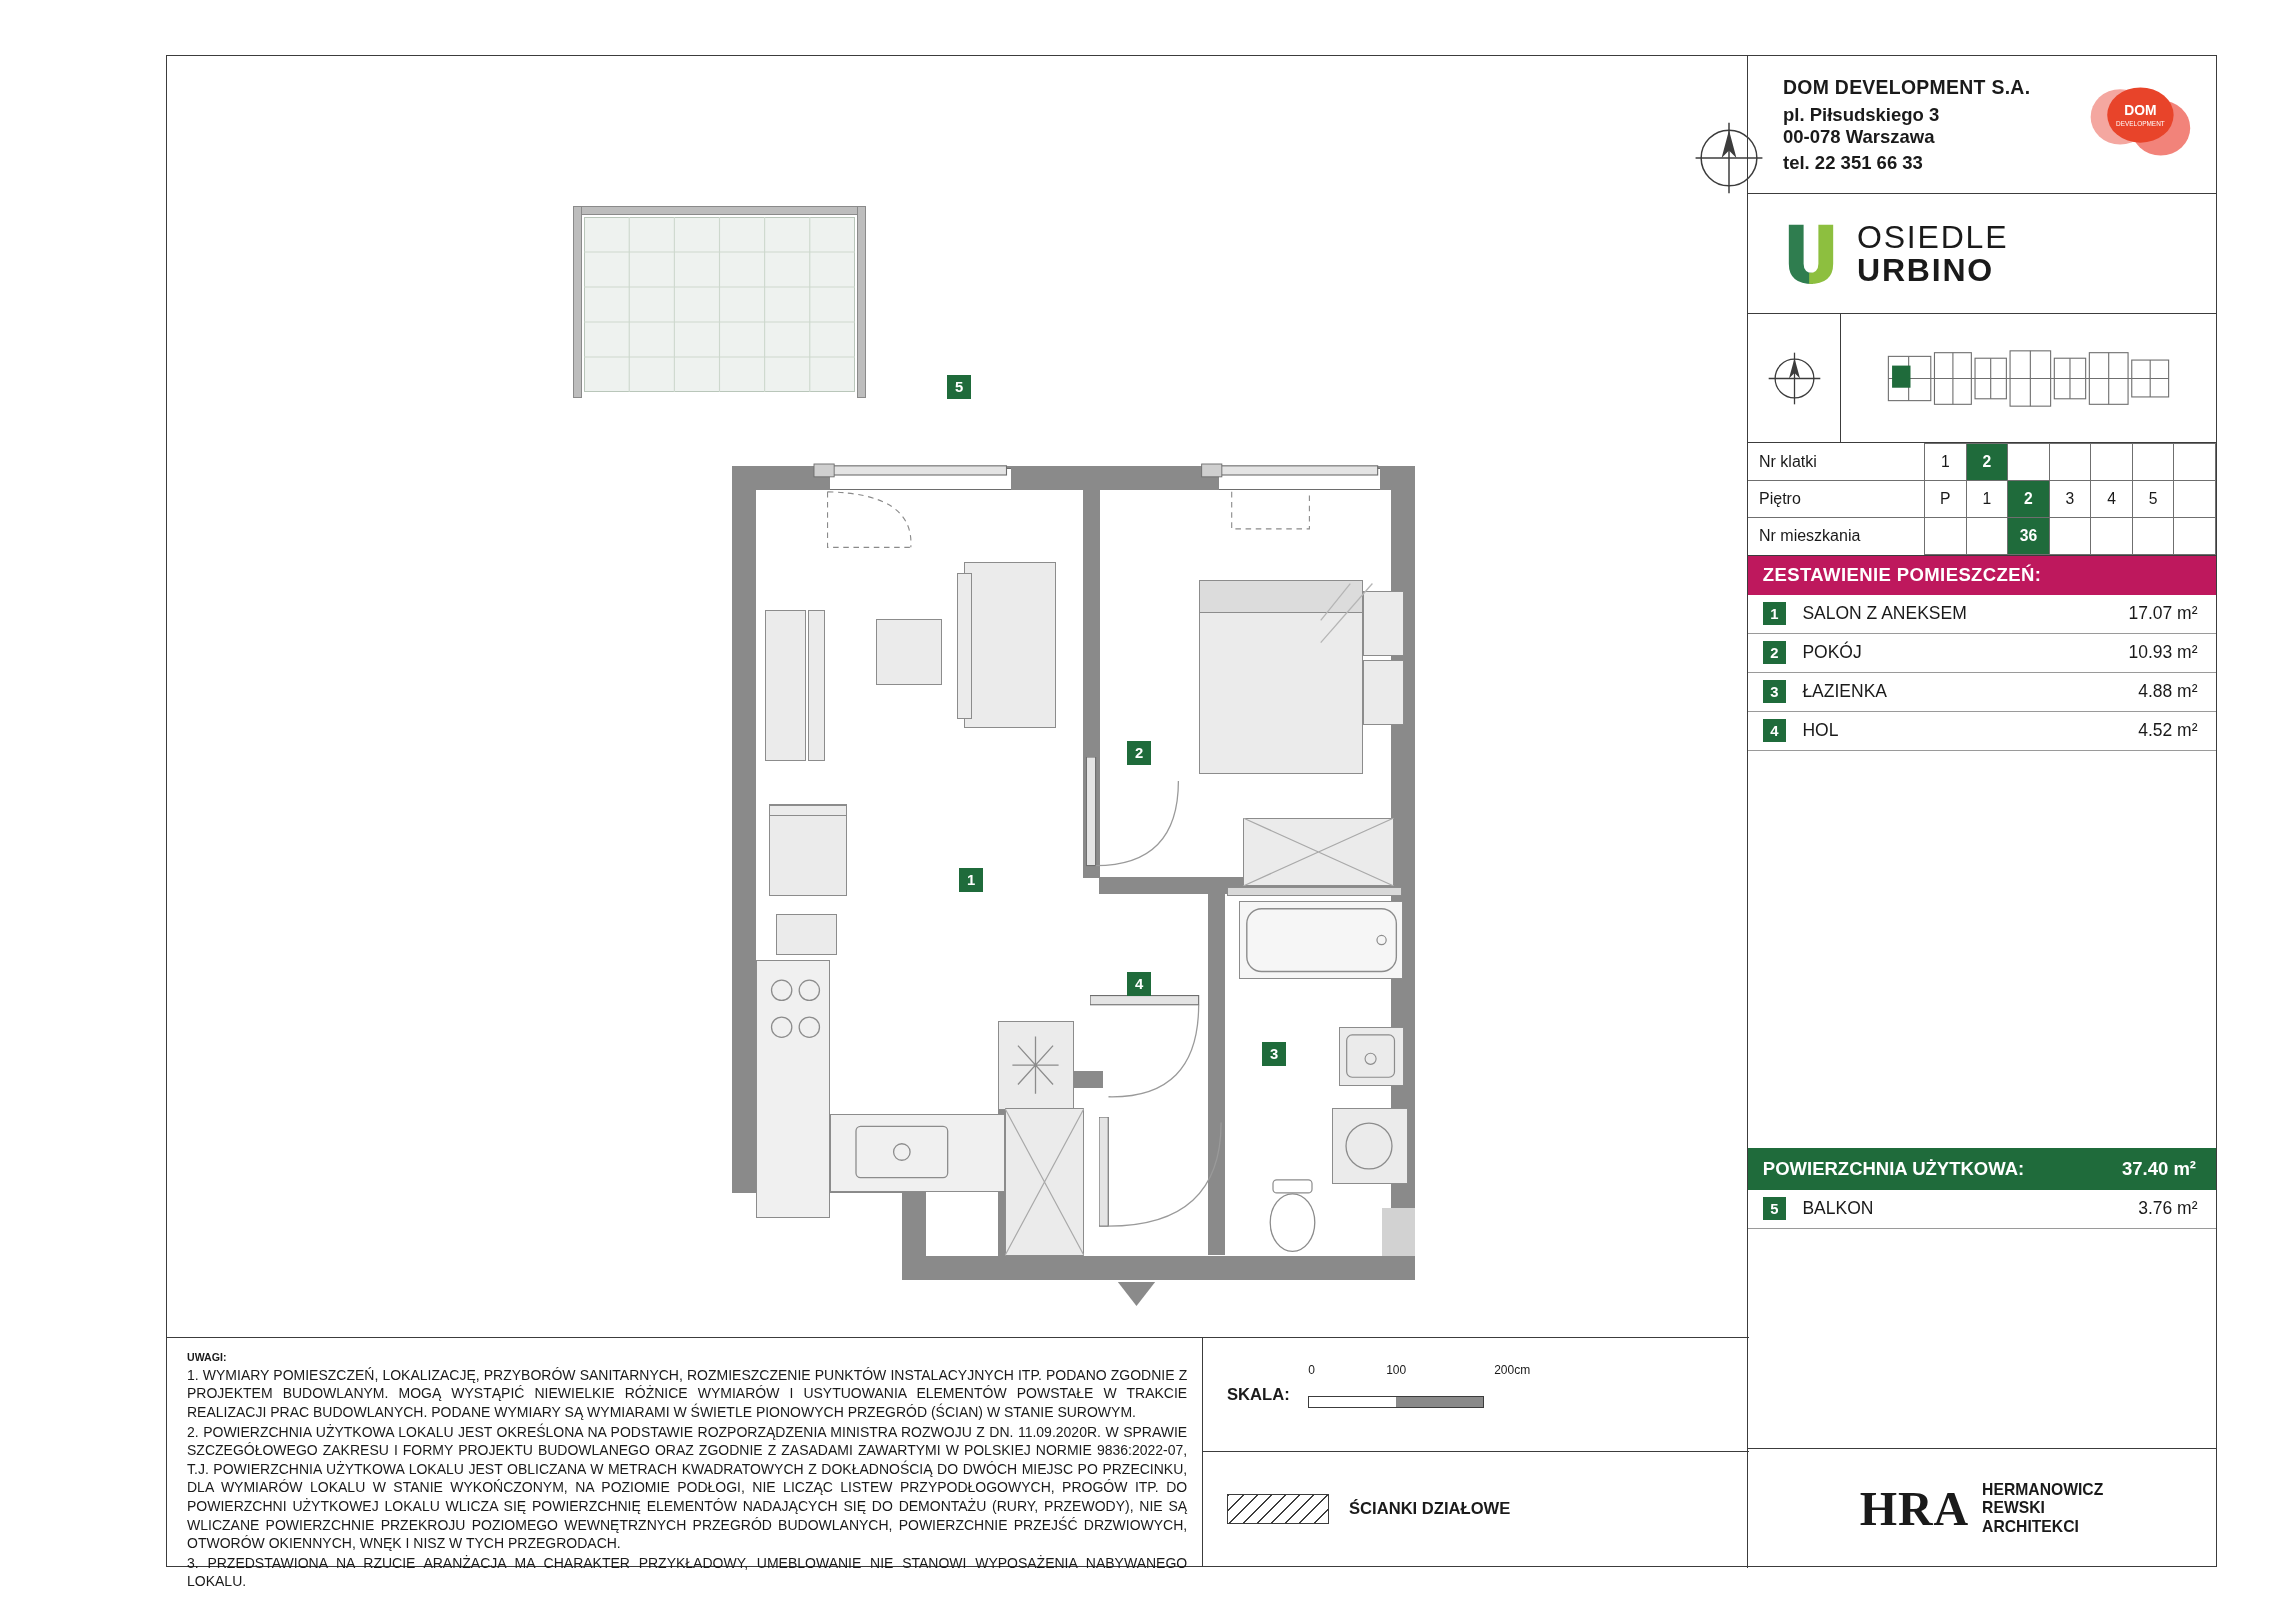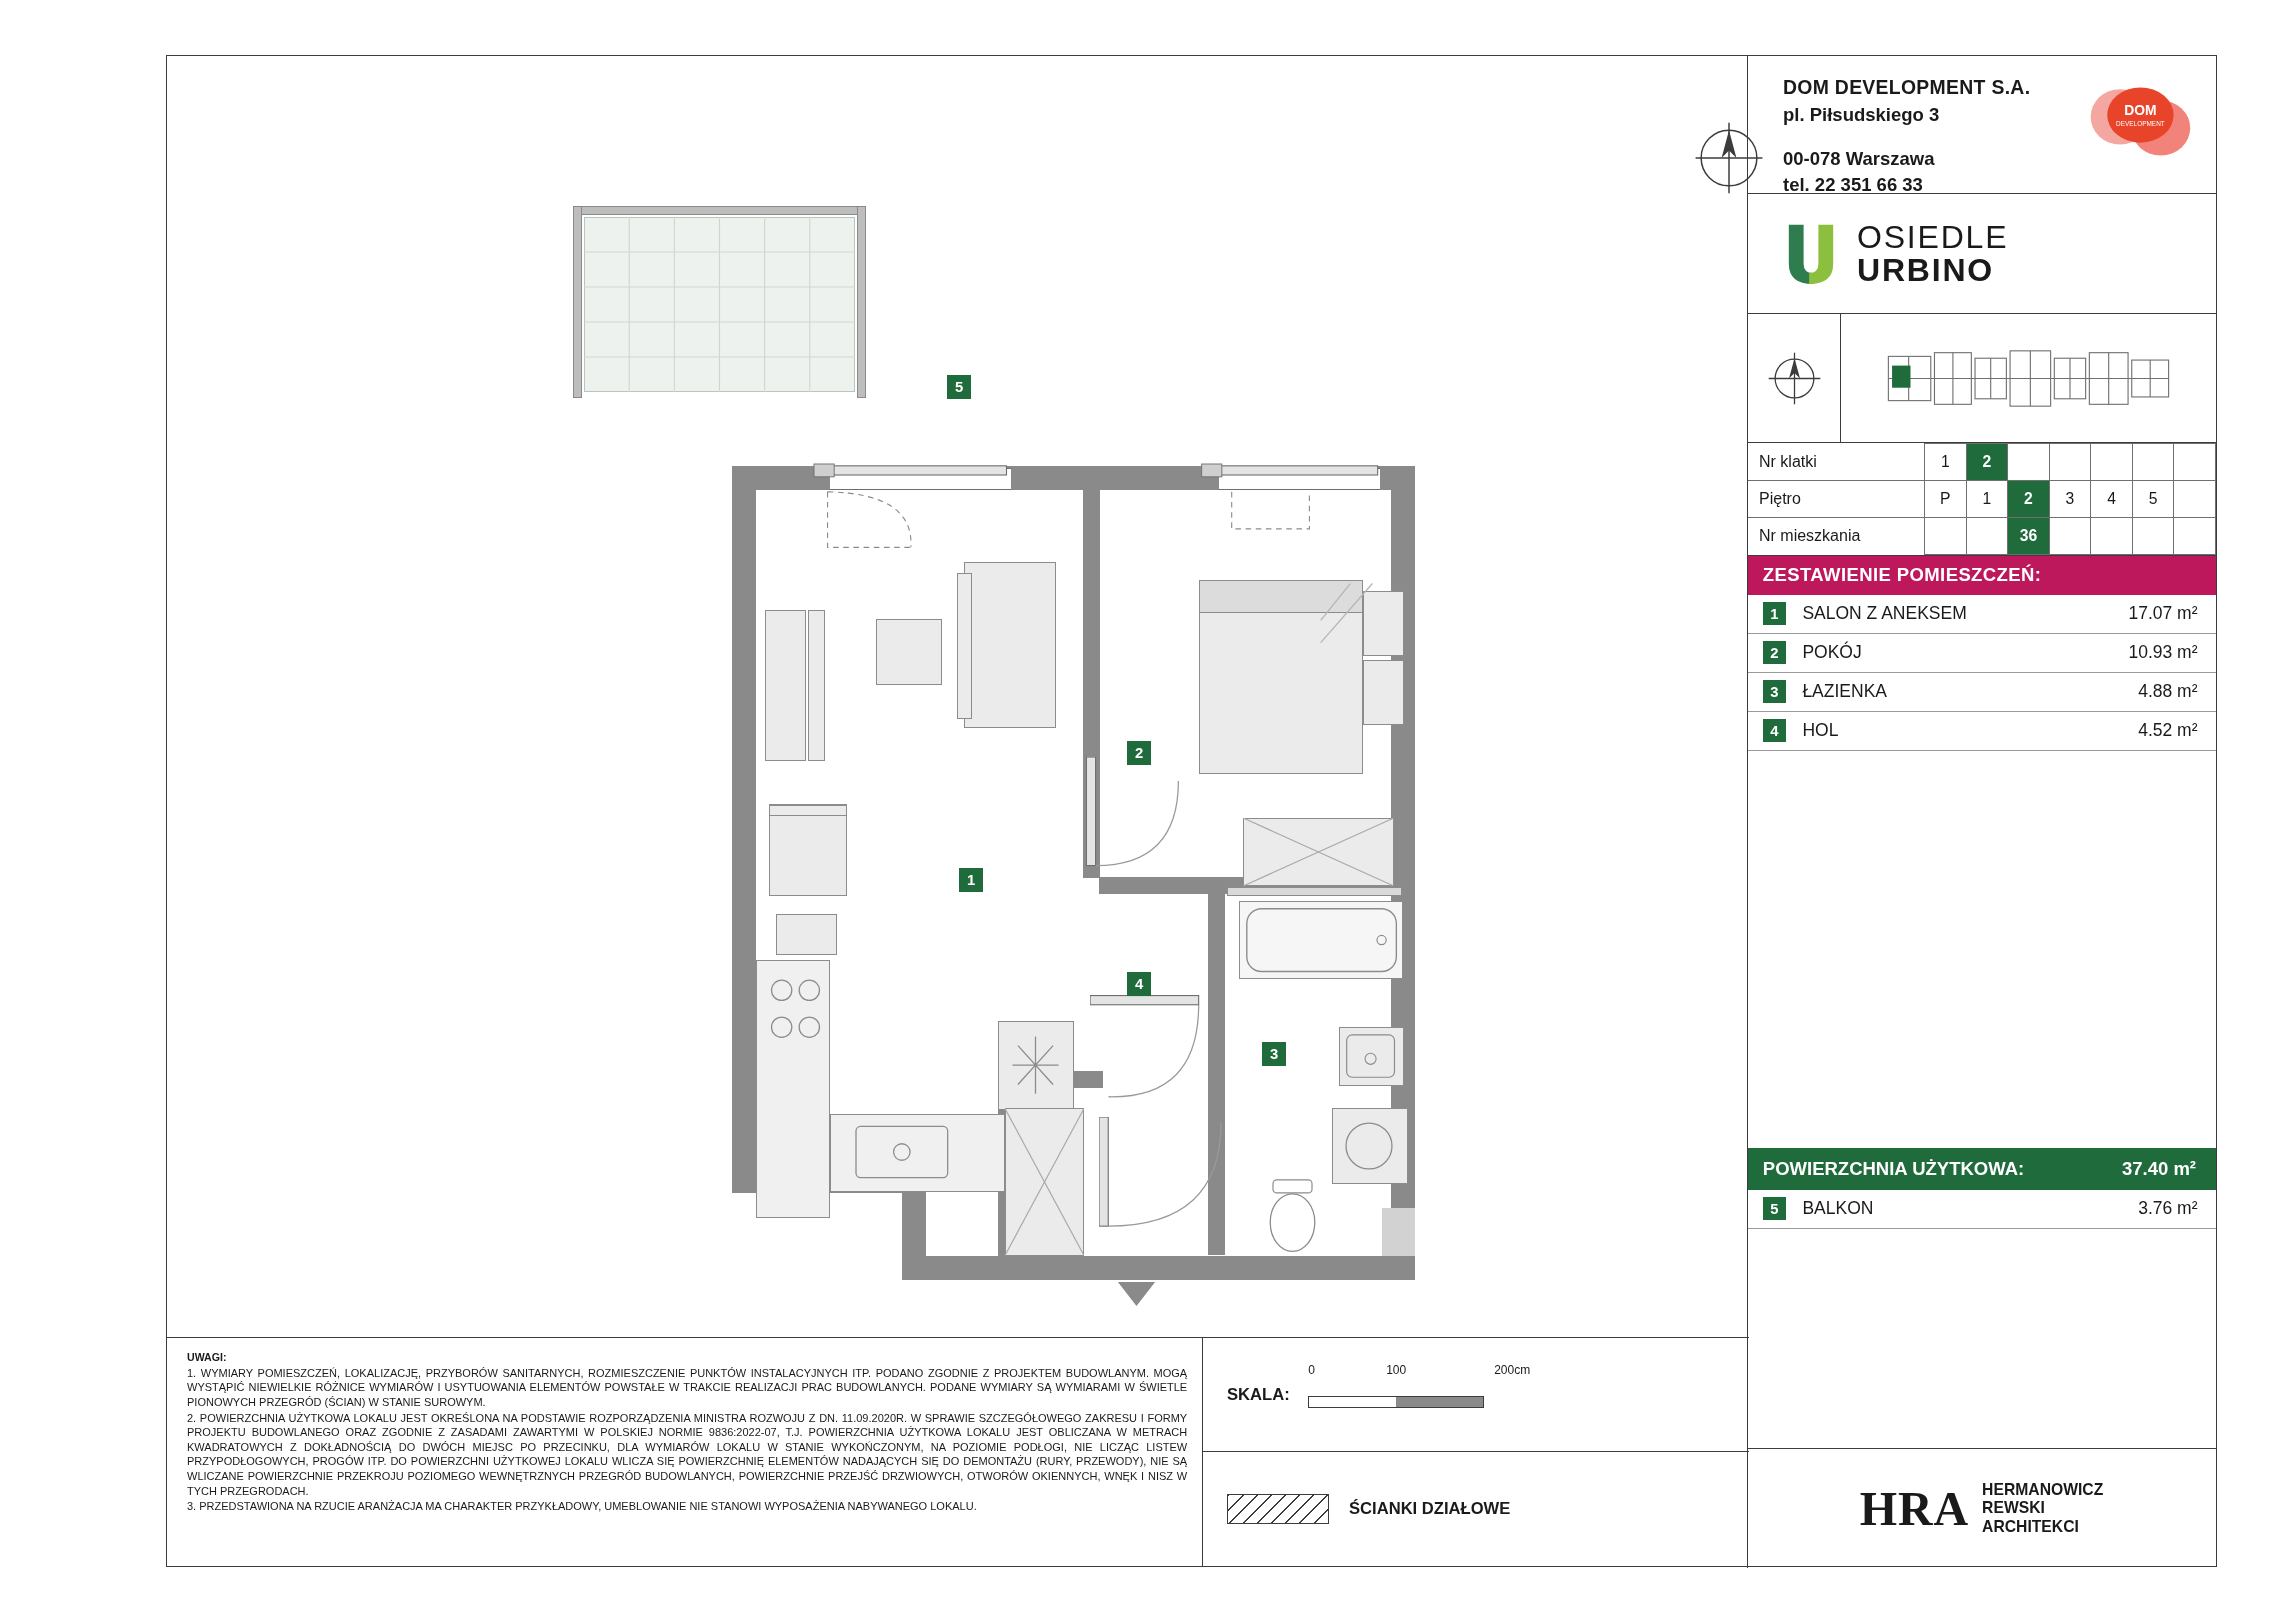--- a/index.html
+++ b/index.html
@@ -7,21 +7,21 @@
   #page{position:relative;width:2290px;height:1619px;background:#fff;}
   .sheet{position:absolute;left:166px;top:55px;width:2051px;height:1512px;border:1.8px solid #3c3c3c;box-sizing:border-box;}
 
   
   .rpanel{position:absolute;right:0;top:0;width:469px;height:1512px;border-left:1.8px solid #3c3c3c;box-sizing:border-box;}
   .rbox{border-bottom:1.8px solid #3c3c3c;box-sizing:border-box;position:relative;}
 
   .devbox{height:138px;padding:20px 16.6px 0 35px;}
   .devbox .l1{font-size:19.4px;font-weight:bold;letter-spacing:0.3px;}
   .devbox .l2{font-size:18.5px;font-weight:bold;margin-top:4.6px;}
-  .devbox .l3{font-size:18.5px;font-weight:bold;margin-top:22px;}
+  .devbox .l3{font-size:18.5px;font-weight:bold;margin-top:0;}
   .devbox .l4{font-size:18.5px;font-weight:bold;margin-top:4.6px;}
 
   .domlogo{position:absolute;right:20px;top:24px;width:113px;height:83px;}
 
   .estbox{height:120px;display:flex;align-items:center;padding-left:37px;}
   .estlogo{width:52px;height:61px;position:relative;margin-right:20px;}
   .est-text{line-height:1.02;}
   .est-text .a{font-size:32px;letter-spacing:1.8px;color:#1a1a1a;}
   .est-text .b{font-size:32px;letter-spacing:1.8px;color:#1a1a1a;font-weight:bold;}
 
@@ -48,21 +48,21 @@
 
   .totbox{background:#1f6b3b;color:#fff;height:42px;display:flex;align-items:center;justify-content:space-between;padding:0 20px 0 14.8px;font-size:18.5px;font-weight:bold;}
 
   .balkbox{height:109px;}
   .balkrow{display:flex;align-items:center;height:38px;padding-left:14.8px;border-bottom:0.9px solid #9a9a9a;}
 
   
   .bottom{position:absolute;left:0;bottom:0;width:1582px;height:229px;border-top:1.8px solid #3c3c3c;box-sizing:border-box;display:flex;}
   .notes{width:1036px;border-right:1.8px solid #3c3c3c;box-sizing:border-box;padding:13px 14.8px 0 20px;}
   .notes .t{font-size:10.6px;font-weight:bold;margin-bottom:2.8px;}
-  .notes p{font-size:11px;line-height:1.33;margin:0 0 0.9px 0;text-align:justify;}
+  .notes p{font-size:14px;line-height:1.33;margin:0 0 0.9px 0;text-align:justify;}
   .scalebox{flex:1;display:flex;flex-direction:column;}
   .scaletop{height:114px;border-bottom:1.8px solid #3c3c3c;box-sizing:border-box;display:flex;align-items:center;padding-left:24px;}
   .scalelbl{font-size:16.6px;font-weight:bold;margin-right:18.5px;}
   .scalebottom{flex:1;display:flex;align-items:center;padding-left:24px;}
   .hatch{width:100px;height:28px;border:1.4px solid #3c3c3c;background:
      repeating-linear-gradient(135deg,#3c3c3c 0 1.4px,transparent 1.4px 10px);}
   .hatchlbl{font-size:16.6px;font-weight:bold;margin-left:20px;}
 
   .archbox{position:absolute;right:0;bottom:0;width:469px;height:120px;border-top:1.8px solid #3c3c3c;box-sizing:border-box;display:flex;align-items:center;justify-content:center;}
   .hra{font-size:48px;letter-spacing:0.9px;font-weight:bold;color:#1a1a1a;font-family:"Liberation Serif",serif;}

